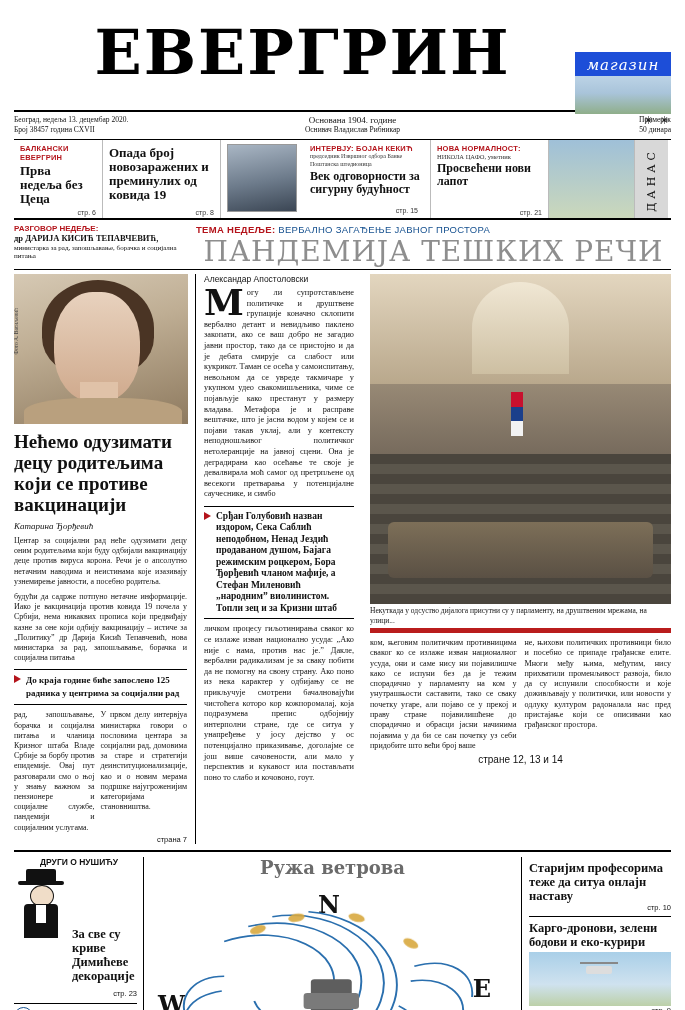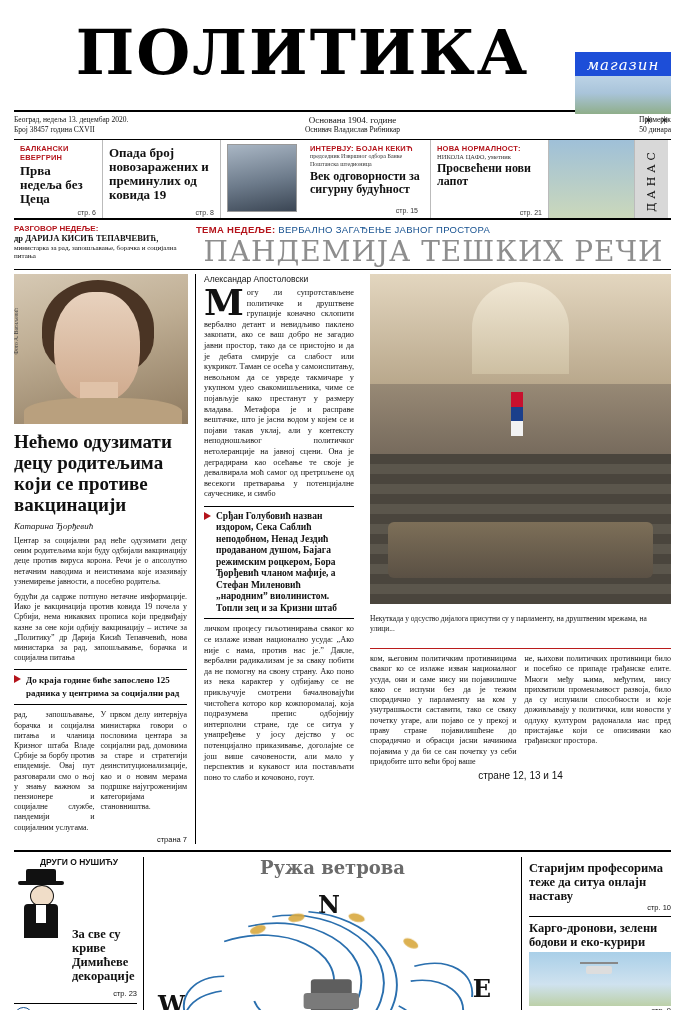--- a/index.html
+++ b/index.html
@@ -120,22 +120,22 @@
   .ph-ceiling{position:absolute;left:0;top:0;width:100%;height:110px;
     background:linear-gradient(180deg,#e3d6bf,#b9a88c);}
   .ph-arch{position:absolute;left:34%;top:8px;width:32%;height:92px;border-radius:50% 50% 0 0;
     background:linear-gradient(180deg,#f0e7d4,#cdbfa2);}
   .ph-seats{position:absolute;left:0;bottom:0;width:100%;height:150px;
     background:repeating-linear-gradient(180deg,#4a453d 0 10px,#5b564c 10px 20px);}
   .ph-desk{position:absolute;left:6%;bottom:26px;width:88%;height:56px;border-radius:6px;
     background:linear-gradient(180deg,#7d6f58,#5a5044);}
   .ph-flag{position:absolute;left:47%;top:118px;width:12px;height:44px;
     background:linear-gradient(180deg,#c8102e 33%,#1b3f8b 33% 66%,#f2f2f2 66%);}
-  .photo-cap{font-size:7.5px;line-height:9.5px;margin-top:10px;padding-bottom:15px;
-    border-bottom:1px solid #b91c1c;}
+  .photo-cap{font-size:7.5px;line-height:9.5px;margin-top:2px;padding-bottom:3px;
+    border-bottom:5px solid #b91c1c;}
   .right-cols{display:flex;gap:8px;margin-top:5px;}
   .right-cols p{width:50%;font-size:8.1px;line-height:10.3px;text-align:justify;margin:0;}
   .pages-ref{text-align:center;font-size:10px;font-family:"Liberation Sans",sans-serif;margin-top:3px;}
 
   
   .bottom{display:flex;margin-top:6px;border-top:2px solid #000;padding-top:5px;height:278px;}
   .b-left{width:130px;box-sizing:border-box;padding-right:6px;border-right:1px solid #000;position:relative;}
   .b-left .hdr{font-size:8.5px;font-weight:bold;font-family:"Liberation Sans",sans-serif;
     padding-left:26px;}
   .nusic{position:absolute;left:2px;top:12px;width:52px;height:78px;}
@@ -172,21 +172,21 @@
     background:linear-gradient(180deg,#a9cfe8 0%,#cfe2ef 60%,#bcd0a8 100%);position:relative;}
   .drone{position:absolute;left:40%;top:14px;width:26px;height:8px;background:#ddd;border-radius:2px;}
   .drone:after{content:"";position:absolute;left:-6px;top:-4px;width:38px;height:2px;background:#888;}
 </style>
 </head>
 <body>
 
 <div class="page">
 
   <div class="masthead">
-    <div class="logo">ПОЛИТИКА</div>
+    <div class="logo">ЕВЕРГРИН</div>
     <div class="magazin-box">
       <div class="mag-text">магазин</div>
       <div class="mag-photo"></div>
     </div>
   </div>
 
   <div class="rule-thick"></div>
 
   <div class="issue-row">
     <div class="issue-left">

